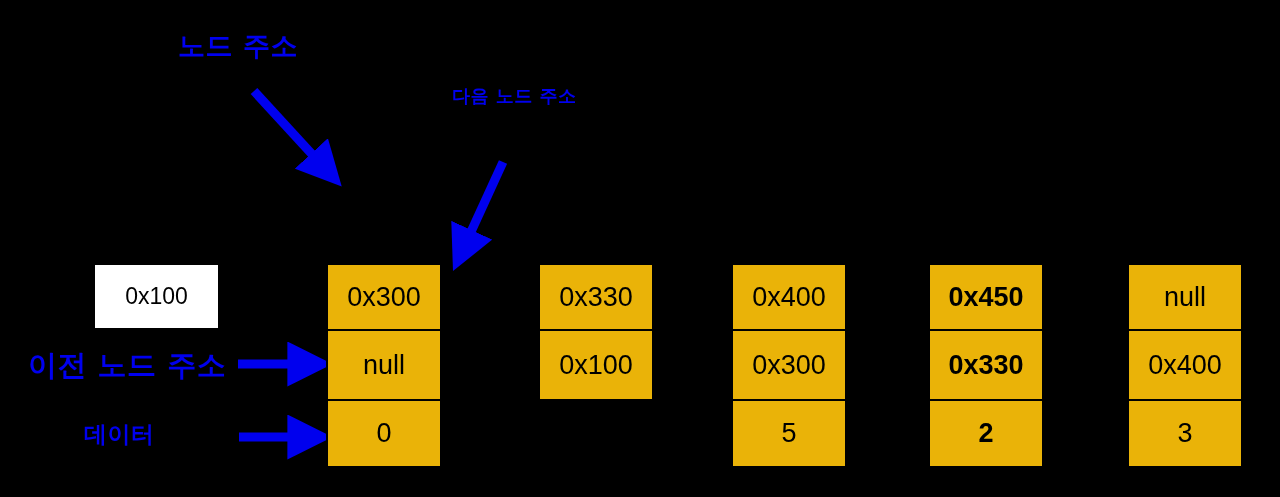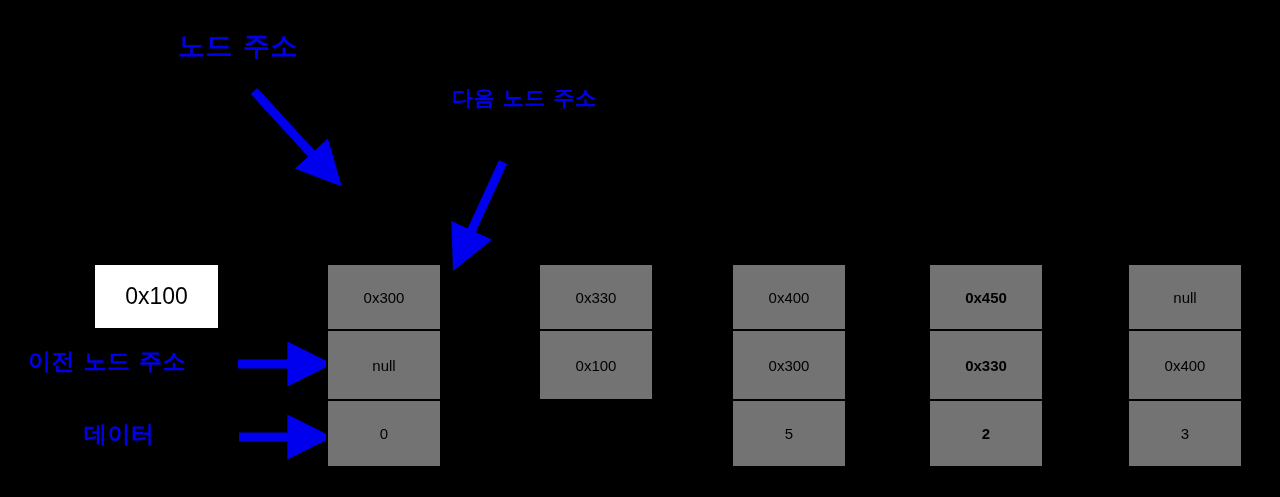--- a/index.html
+++ b/index.html
@@ -20,22 +20,22 @@
   
   .annot {
     position: absolute;
     color: #0000EE;
     font-family: "DejaVu Sans", "Liberation Sans", sans-serif;
     font-weight: bold;
     white-space: nowrap;
     letter-spacing: 0.5px;
   }
   .annot-node-addr   { left: 178px; top: 28px;  font-size: 27px; }
-  .annot-next-addr   { left: 452px; top: 84px;  font-size: 21px; }
-  .annot-prev-addr   { left: 28px;  top: 346px; font-size: 23px; }
+  .annot-next-addr   { left: 452px; top: 84px;  font-size: 18px; }
+  .annot-prev-addr   { left: 28px;  top: 346px; font-size: 29px; }
   .annot-data        { left: 84px;  top: 419px; font-size: 23px; }
 
   
   #arrows {
     position: absolute;
     left: 0; top: 0;
     width: 1280px;
     height: 497px;
     pointer-events: none;
   }
@@ -55,28 +55,28 @@
   }
   .node {
     position: absolute;
     top: 263px;
     width: 116px;
     height: 205px;
     box-sizing: border-box;
   }
   .cell {
     position: relative;
-    background: #737373;
+    background: #eab308;
     border: 2px solid #000000;
     box-sizing: border-box;
     display: flex;
     align-items: center;
     justify-content: center;
     color: #000000;
-    font-size: 15px;
+    font-size: 27px;
     font-family: "Liberation Sans", "DejaVu Sans", sans-serif;
   }
   .cell-addr { height: 68px; }
   .cell-prev { height: 70px; border-top: none; }
   .cell-data { height: 67px; border-top: none; }
 
   .standalone-box .txt {
     width: 100%;
     height: 100%;
     display: flex;

